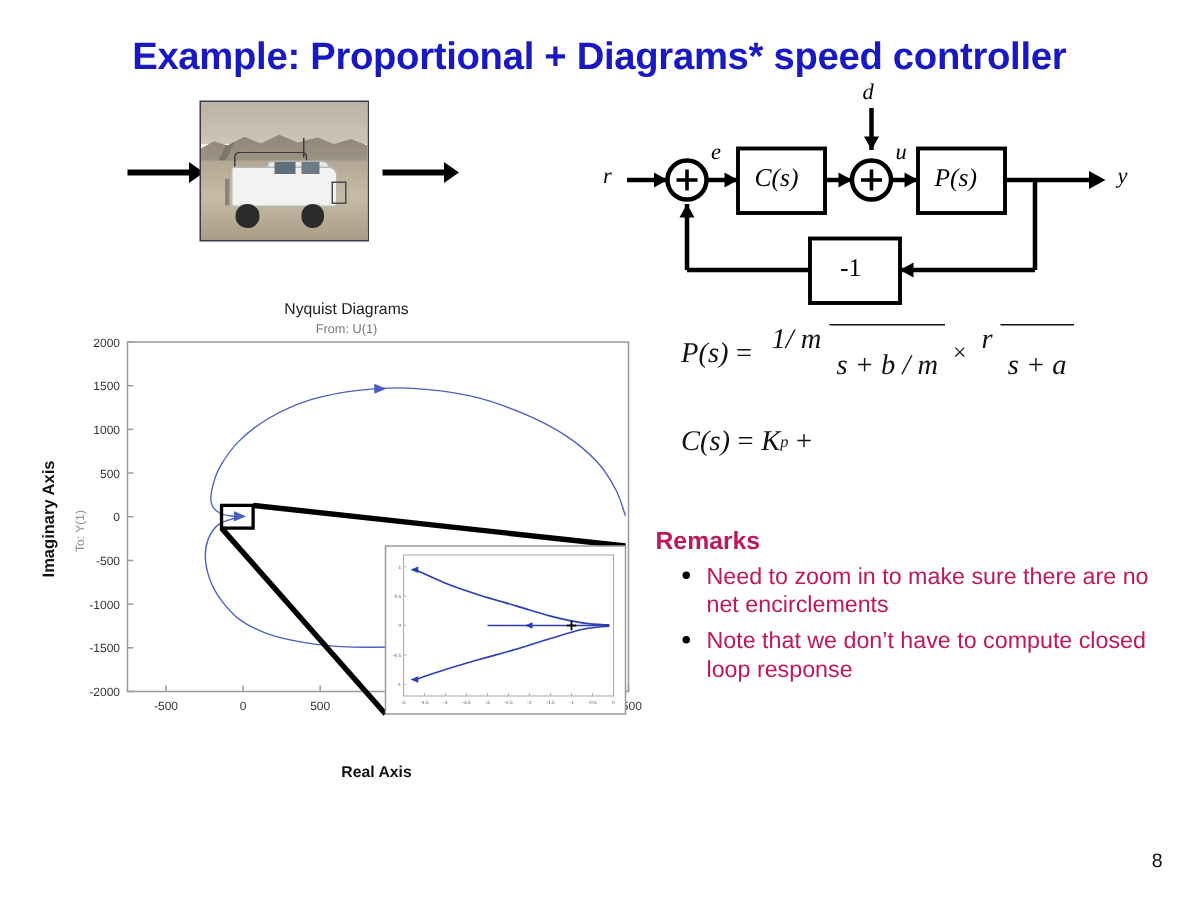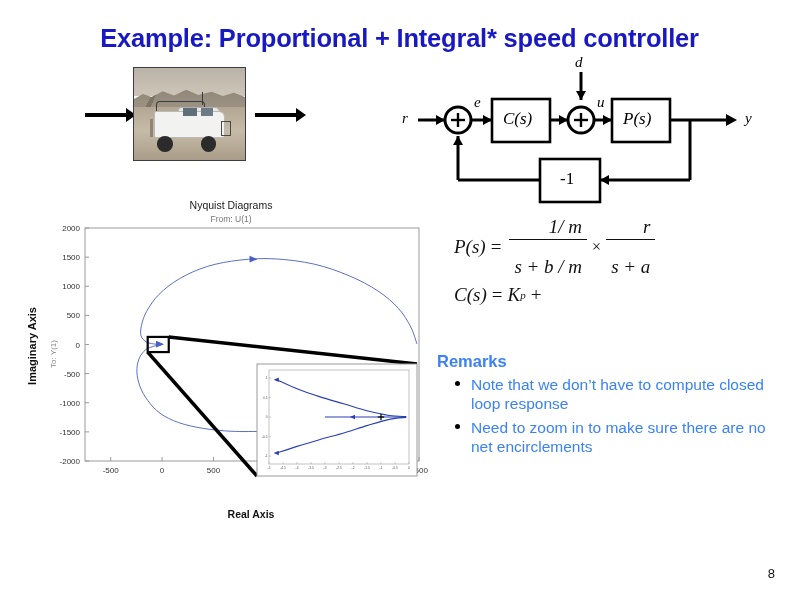--- a/index.html
+++ b/index.html
@@ -64,49 +64,49 @@
   .bd svg{display:block;}
   .bd-lbl{position:absolute;font-family:"Liberation Serif", serif;font-style:italic;font-size:15px;color:#000;}
 
   
   .eqs{position:absolute;left:430px;top:212px;width:330px;height:128px;
        font-family:"Liberation Serif", serif;color:#111;}
   .eq{display:flex;align-items:center;}
   .eq1{position:absolute;left:24px;top:4px;}
   .eq2{position:absolute;left:24px;top:72px;}
   .it{font-style:italic;}
-  .frac{display:inline-flex;flex-direction:column;align-items:flex-end;
+  .frac{display:inline-flex;flex-direction:row;align-items:flex-start;
         vertical-align:middle;margin:0 3px;}
   .frac .num{padding:0 5px 1px;}
   .frac .den{padding:16px 5px 0;border-top:1.4px solid #111;}
   .sz{font-size:19px;}
   .sub{font-size:11px;vertical-align:-3px;font-style:italic;}
   .times{font-size:16px;margin:0 2px;}
 
   
-  .remarks{position:absolute;left:437px;top:352px;width:340px;color:#3b82f6;}
+  .remarks{position:absolute;left:437px;top:352px;width:340px;color:#be185d;}
   .remarks h3{margin:0 0 4px 0;font-size:16.5px;font-weight:bold;font-family:"Liberation Sans", sans-serif;}
   .remarks ul{list-style:none;margin:0;padding:0 0 0 18px;}
   .remarks li{position:relative;font-size:15.5px;line-height:19px;margin-bottom:5px;padding-left:16px;}
   .remarks li:before{content:"";position:absolute;left:0;top:6px;width:5px;height:5px;
     border-radius:50%;background:#000;}
 
   
   .chart{position:absolute;left:20px;top:196px;width:420px;height:342px;text-align:right;}
   .chart svg{display:block;}
 
   .pagenum{position:absolute;right:24px;bottom:18px;font-size:13px;color:#111;
     font-family:"Liberation Sans", sans-serif;}
 </style>
 </head>
 <body>
 
 <div class="slide">
 
-  <div class="title">Example: Proportional + Integral* speed controller</div>
+  <div class="title">Example: Proportional + Diagrams* speed controller</div>
 
   <div class="arr-left"></div>
   <div class="photo-wrap">
     <div class="photo-sky"></div>
     <div class="photo-mtn"></div>
     <div class="photo-ground"></div>
     <div class="truck-rack"></div>
     <div class="truck-mast"></div>
     <div class="truck-cab"></div>
     <div class="truck-body"></div>
@@ -198,22 +198,22 @@
       <span style="margin:0 5px;">=</span>
       <span class="it">K</span>
         <span class="sub">p</span>
       <span style="margin:0 5px;">+</span>
     </div>
   </div>
 
   <div class="remarks">
     <h3>Remarks</h3>
     <ul>
+      <li>Need to zoom in to make sure there are no net encirclements</li>
       <li>Note that we don’t have to compute closed loop response</li>
-      <li>Need to zoom in to make sure there are no net encirclements</li>
     </ul>
   </div>
 
   <div class="chart">
     <svg width="420" height="342" viewBox="0 0 420 342">
 
       <text id="ch-title" x="211" y="13" text-anchor="middle" font-family="Liberation Sans, sans-serif" font-size="10.5" fill="#222">Nyquist Diagrams</text>
       <text id="ch-sub" x="211" y="26" text-anchor="middle" font-family="Liberation Sans, sans-serif" font-size="8.5" fill="#777">From: U(1)</text>
 
       <rect x="65" y="32" width="334" height="233" fill="#fff" stroke="#9a9a9a" stroke-width="1"></rect>

